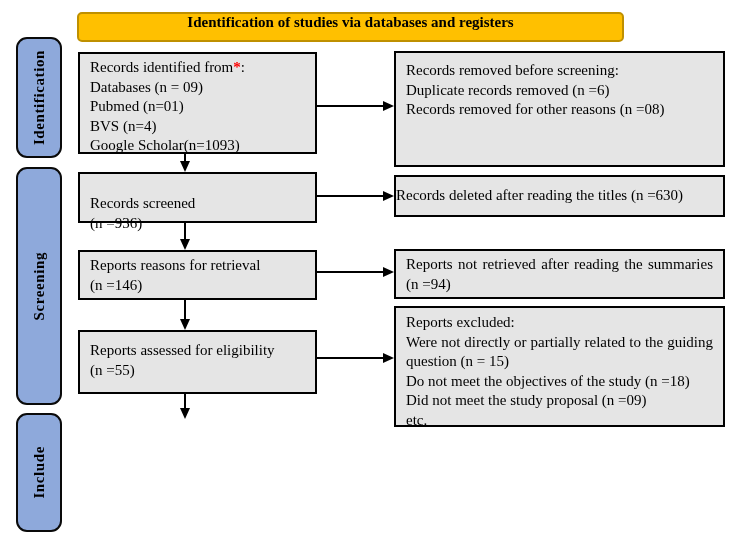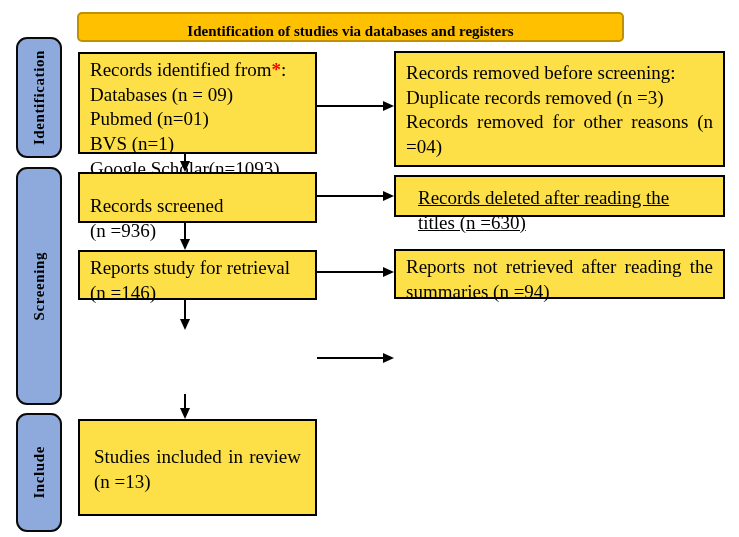--- a/index.html
+++ b/index.html
@@ -5,50 +5,50 @@
   html,body{margin:0;padding:0;background:#ffffff;}
   #canvas{
     position:relative;width:739px;height:537px;background:#ffffff;
     font-family:"Liberation Serif","DejaVu Serif",serif;color:#000;
     overflow:hidden;
   }
   
   .banner{
     position:absolute;left:77px;top:12px;width:547px;height:30px;
     background:#FFC000;border:2px solid #BF9000;border-radius:5px;
-    display:flex;align-items:flex-end;justify-content:center;
+    display:flex;align-items:flex-start;justify-content:center;
     font-weight:bold;font-size:15px;box-sizing:border-box;
   }
   
   .stage{
     position:absolute;left:16px;width:46px;
     background:#8EA9DB;border:2px solid #0a0a0a;border-radius:11px;
     display:flex;align-items:center;justify-content:center;box-sizing:border-box;
   }
   .stage span{
     writing-mode:vertical-rl;transform:rotate(180deg);
     font-weight:bold;font-size:15px;letter-spacing:0.6px;white-space:nowrap;
   }
   .st-identification{top:37px;height:121px;}
   .st-screening{top:167px;height:238px;}
   .st-include{top:413px;height:119px;}
   
   .box{
-    position:absolute;background:#fde047;border:2px solid #000;
-    font-size:19px;line-height:1.3;box-sizing:border-box;
+    position:absolute;background:#e5e5e5;border:2px solid #000;
+    font-size:15px;line-height:1.3;box-sizing:border-box;
   }
   .lcol{left:78px;width:239px;}
   .rcol{left:394px;width:331px;}
   .b-identified{top:52px;height:102px;padding:4px 10px;}
   .b-screened{top:172px;height:51px;padding:20px 10px;}
   .b-sought{top:250px;height:50px;padding:4px 10px;}
   .b-assessed{top:330px;height:64px;padding:9px 10px;}
   .b-included{top:419px;height:97px;padding:24px 14px 0;}
   .b-removed{top:51px;height:116px;padding:8px 10px 0;}
-  .b-deleted{top:175px;height:42px;padding:9px 22px;text-decoration:underline;}
+  .b-deleted{top:175px;height:42px;padding:9px 0;}
   .b-notretrieved{top:249px;height:50px;padding:4px 10px;}
   .b-excluded{top:306px;height:121px;padding:5px 10px 0;}
   .jus .line, .jus{text-align:justify;}
   .red{color:#FF0000;font-weight:bold;}
   
   .arrow-right{position:absolute;height:2px;background:#000;}
   .arrow-right::after{
     content:'';position:absolute;right:-11px;top:-4px;
     border-left:11px solid #000;border-top:5px solid transparent;border-bottom:5px solid transparent;
   }
@@ -83,54 +83,62 @@
   </div>
   <div class="stage st-include">
     <span>Include</span>
   </div>
 
   <div class="box lcol b-identified">
     <div class="line"><span>Records identified from</span><span class="red">*</span><span>:</span></div>
     <div>
         <div class="line">Databases (n = 09)</div>
         <div class="line">Pubmed (n=01)</div>
-        <div class="line">BVS (n=1)</div>
+        <div class="line">BVS (n=4)</div>
         <div class="line">Google Scholar(n=1093)</div>
       </div>
   </div>
 
   <div class="box lcol b-screened">
       <div class="line">Records screened</div>
       <div class="line">(n =936)</div>
     </div>
 
   <div class="box lcol b-sought">
-      <div class="line">Reports study for retrieval</div>
+      <div class="line">Reports reasons for retrieval</div>
       <div class="line">(n =146)</div>
     </div>
 
+  <div class="box lcol b-assessed">
+      <div class="line">Reports assessed for eligibility</div>
+      <div class="line">(n =55)</div>
+    </div>
 
-  <div class="box lcol b-included jus">
-      <div class="line">Studies included in review (n =13)</div>
-    </div>
 
   <div class="box rcol b-removed jus">
       <div class="line">Records removed before screening:</div>
-      <div class="line">Duplicate records removed (n =3)</div>
-      <div class="line">Records removed for other reasons (n =04)</div>
+      <div class="line">Duplicate records removed (n =6)</div>
+      <div class="line">Records removed for other reasons (n =08)</div>
     </div>
 
   <div class="box rcol b-deleted">
       <div class="line">Records deleted after reading the titles (n =630)</div>
     </div>
 
   <div class="box rcol b-notretrieved jus">
       <div class="line">Reports not retrieved after reading the summaries (n =94)</div>
     </div>
 
+  <div class="box rcol b-excluded jus">
+      <div class="line">Reports excluded:</div>
+      <div class="line">Were not directly or partially related to the guiding question (n = 15)</div>
+      <div class="line">Do not meet the objectives of the study (n =18)</div>
+      <div class="line">Did not meet the study proposal (n =09)</div>
+      <div class="line">etc.</div>
+    </div>
 
   <div class="arrow-right ar1"></div>
   <div class="arrow-right ar2"></div>
   <div class="arrow-right ar3"></div>
   <div class="arrow-right ar4"></div>
   <div class="arrow-down ad1"></div>
   <div class="arrow-down ad2"></div>
   <div class="arrow-down ad3"></div>
   <div class="arrow-down ad4"></div>
 

